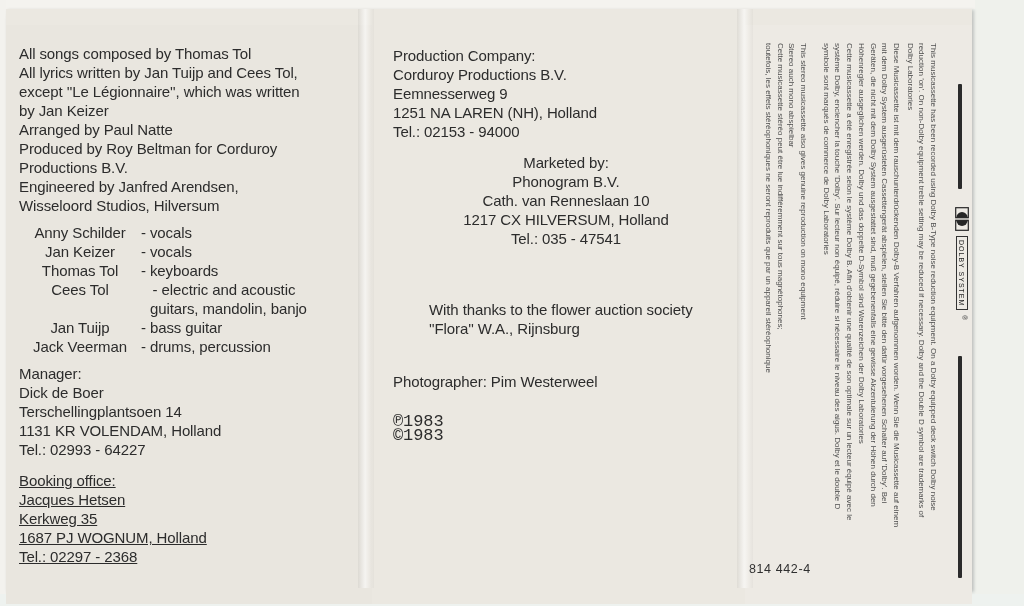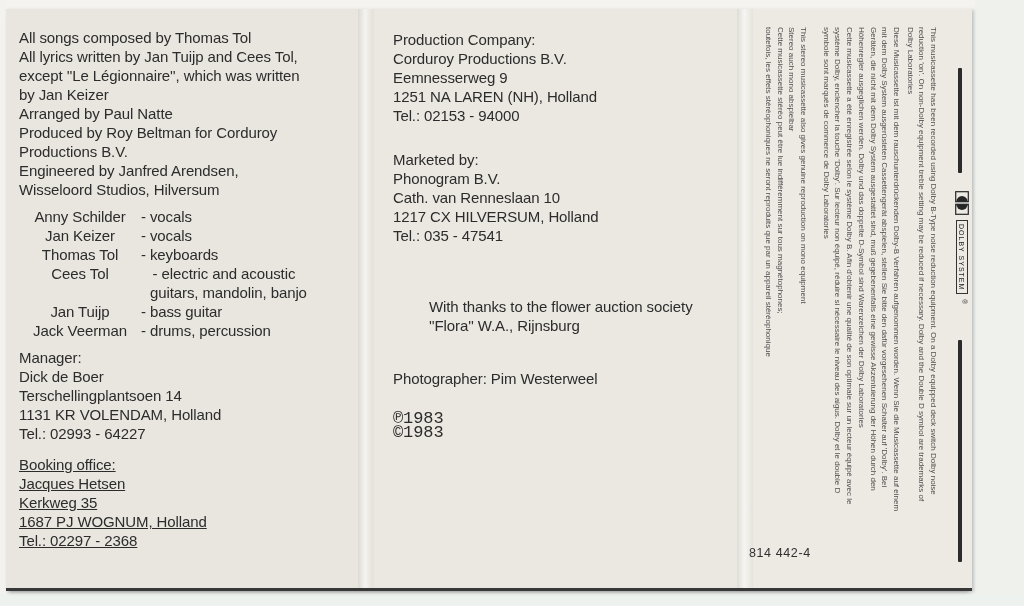--- a/index.html
+++ b/index.html
@@ -12,41 +12,41 @@
     background:var(--bg);
     font-family:"Liberation Sans", sans-serif;
     position:relative; overflow:hidden;
   }
   .card{
     position:absolute; left:6px; top:9px; width:966px; height:582px;
     background:var(--card-mid);
     border-bottom:3px solid var(--edge);
     box-shadow:2px 1px 3px rgba(0,0,0,.18), 0 4px 4px -3px rgba(0,0,0,.25);
   }
-  .panel{position:absolute; top:0; height:100%;}
+  .panel{position:absolute; top:16px; height:100%;}
   .panel-left{left:0; width:366px; background:var(--card-left);}
   .panel-mid{left:366px; width:373px; background:var(--card-mid);}
   .panel-spine{left:739px; width:227px; background:var(--card-spine); overflow:hidden;}
   .fold{
     position:absolute; top:0; bottom:0; width:16px; pointer-events:none;
     background:linear-gradient(90deg, rgba(0,0,0,.05), rgba(255,255,255,.55) 45%, rgba(255,255,255,.15) 70%, rgba(0,0,0,.03));
   }
   .fold-1{left:352px;} .fold-2{left:731px;}
 
   .txt{color:var(--text); font-size:15px; line-height:19px; letter-spacing:-0.1px;}
   .left-inner{padding:19px 6px 0 13px;}
   .mid-inner{padding:21px 6px 0 21px;}
 
   .pers{margin-top:8px;}
   .pers-row{display:flex;text-align:center;}
   .pers-name{width:122px; flex:none;}
   .pers-role2{padding-left:9px;}
   .blk-manager{margin-top:8px;}
   .blk-booking{margin-top:12px;text-decoration:underline;}
-  .blk-marketing{margin-top:25px;}
+  .blk-marketing{margin-top:12px;text-align:center;}
   .blk-thanks{margin-top:5px;}
   .blk-photog{margin-top:34px;}
   .blk-years{margin-top:24px; font-size:17px; line-height:14px;font-family:Liberation Mono, monospace;}
 
   
   .spine-rot{
     position:absolute; left:0; top:4px; width:570px; height:227px;
     transform-origin:0 0; transform:rotate(90deg) translateY(-227px);
   }
   .notice{

